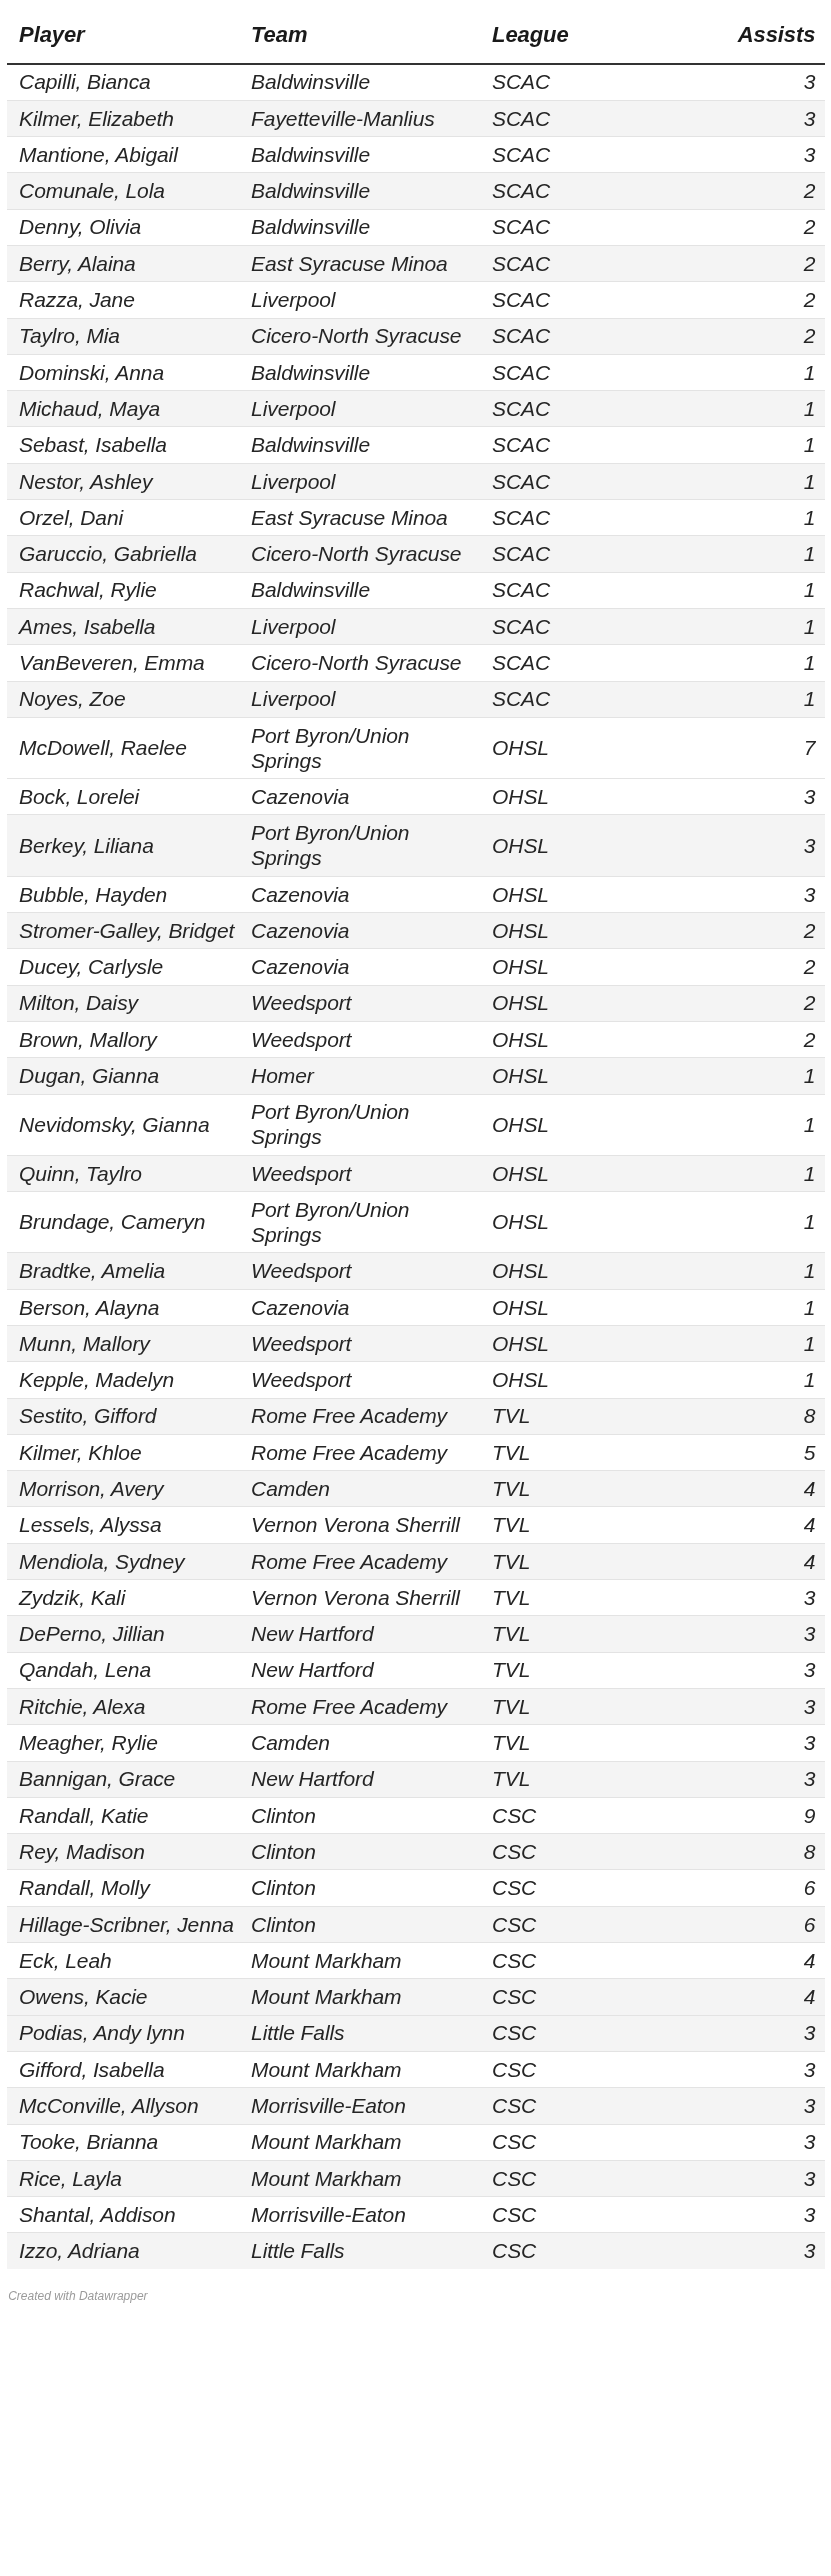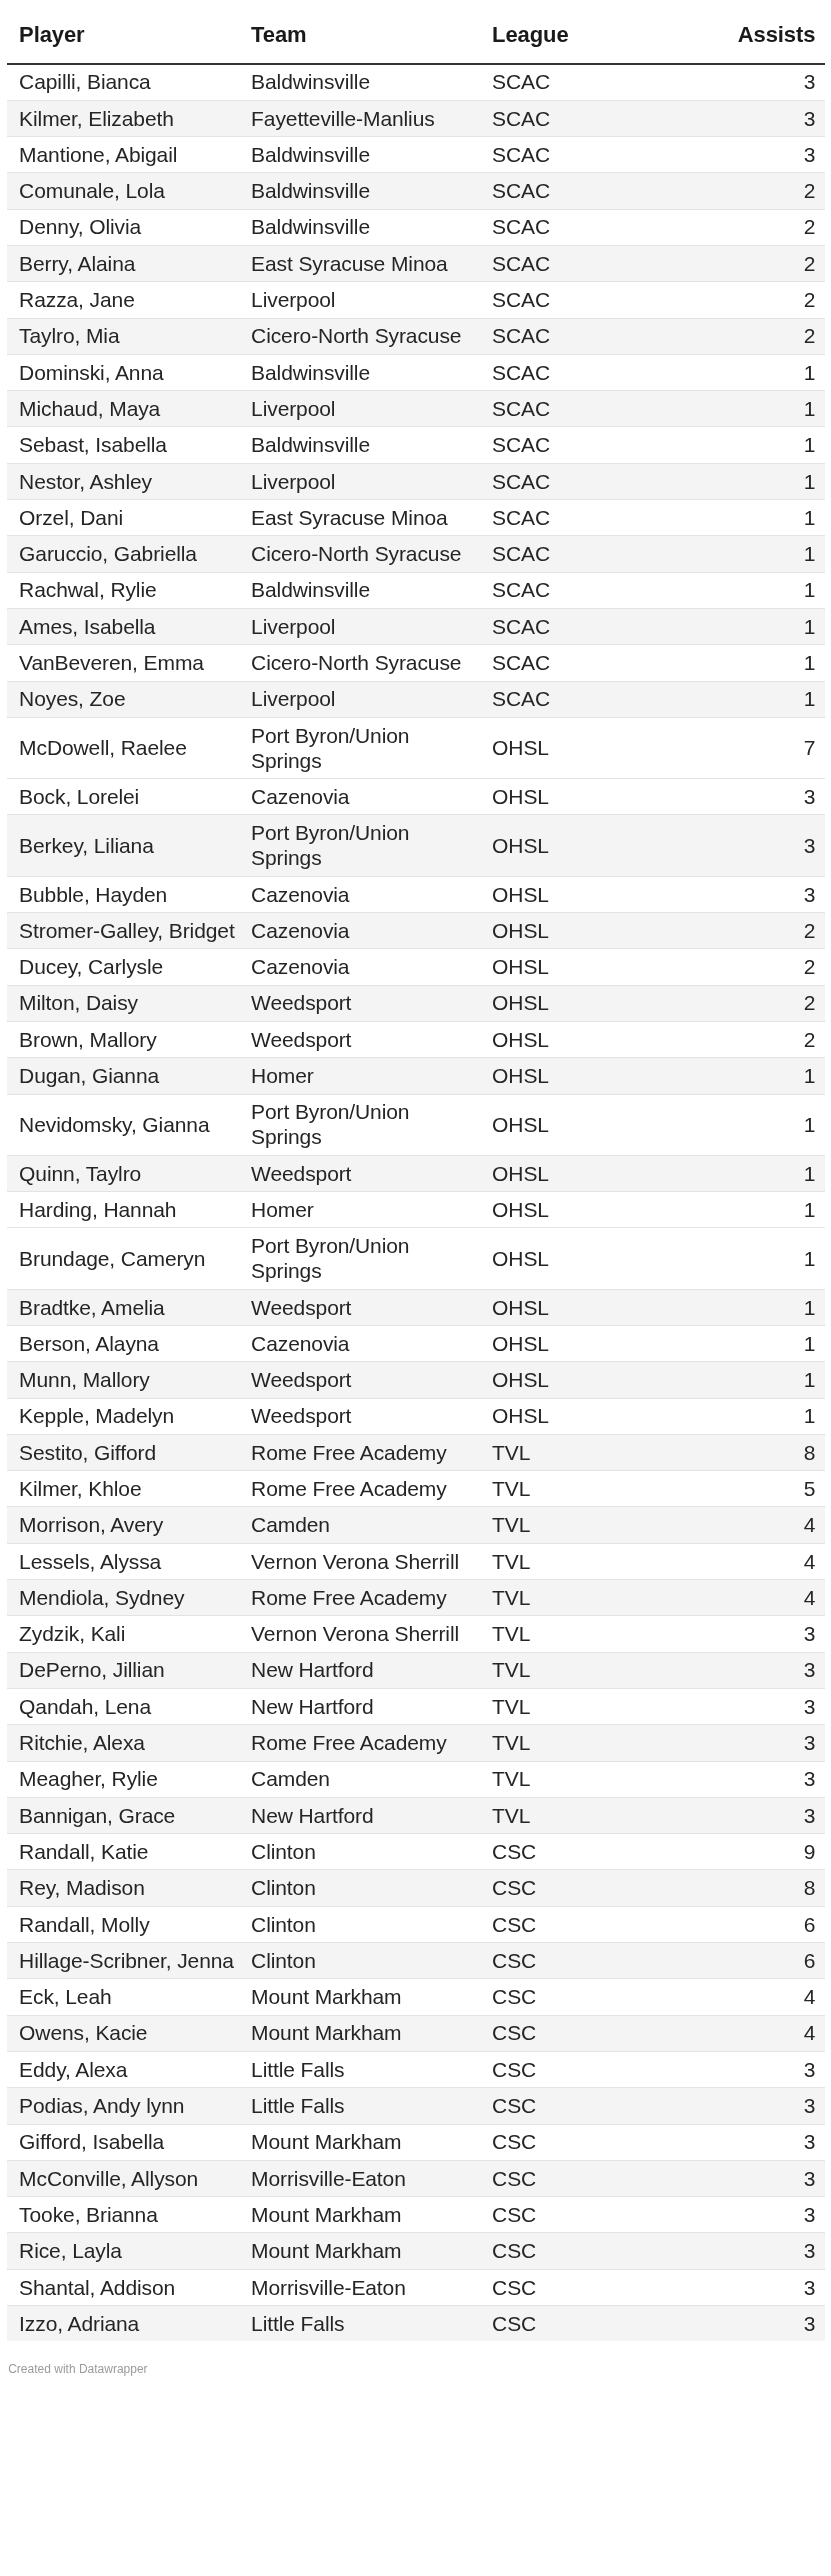--- a/index.html
+++ b/index.html
@@ -13,21 +13,21 @@
   }
   *{box-sizing:border-box;}
   html,body{margin:0;padding:0;}
   body{
     width:831px;height:2576px;overflow:hidden;
     background:var(--bg);
     font-family:"Liberation Sans", sans-serif;
     color:var(--text);
     letter-spacing:-0.1px;
   }
-  .page{width:758px;height:2576px;position:relative;}
+  .page{width:758px;height:2576px;position:relative;font-style:italic;}
   table.dw-table{
     width:818px;
     margin:0 6.8px;
     border-collapse:collapse;
     table-layout:fixed;
   }
   col.c-player{width:232px;}
   col.c-team{width:241px;}
   col.c-league{width:184px;}
   col.c-assists{width:161px;}
@@ -248,26 +248,20 @@
           <td>OHSL</td>
           <td class="num">1</td>
         </tr>
         <tr class="striped">
           <td>Quinn, Taylro</td>
           <td>Weedsport</td>
           <td>OHSL</td>
           <td class="num">1</td>
         </tr>
         <tr>
-          <td>Harding, Hannah</td>
-          <td>Homer</td>
-          <td>OHSL</td>
-          <td class="num">1</td>
-        </tr>
-        <tr>
           <td>Brundage, Cameryn</td>
           <td>Port Byron/Union Springs</td>
           <td>OHSL</td>
           <td class="num">1</td>
         </tr>
         <tr class="striped">
           <td>Bradtke, Amelia</td>
           <td>Weedsport</td>
           <td>OHSL</td>
           <td class="num">1</td>
@@ -384,26 +378,20 @@
           <td>Eck, Leah</td>
           <td>Mount Markham</td>
           <td>CSC</td>
           <td class="num">4</td>
         </tr>
         <tr class="striped">
           <td>Owens, Kacie</td>
           <td>Mount Markham</td>
           <td>CSC</td>
           <td class="num">4</td>
-        </tr>
-        <tr>
-          <td>Eddy, Alexa</td>
-          <td>Little Falls</td>
-          <td>CSC</td>
-          <td class="num">3</td>
         </tr>
         <tr class="striped">
           <td>Podias, Andy lynn</td>
           <td>Little Falls</td>
           <td>CSC</td>
           <td class="num">3</td>
         </tr>
         <tr>
           <td>Gifford, Isabella</td>
           <td>Mount Markham</td>

